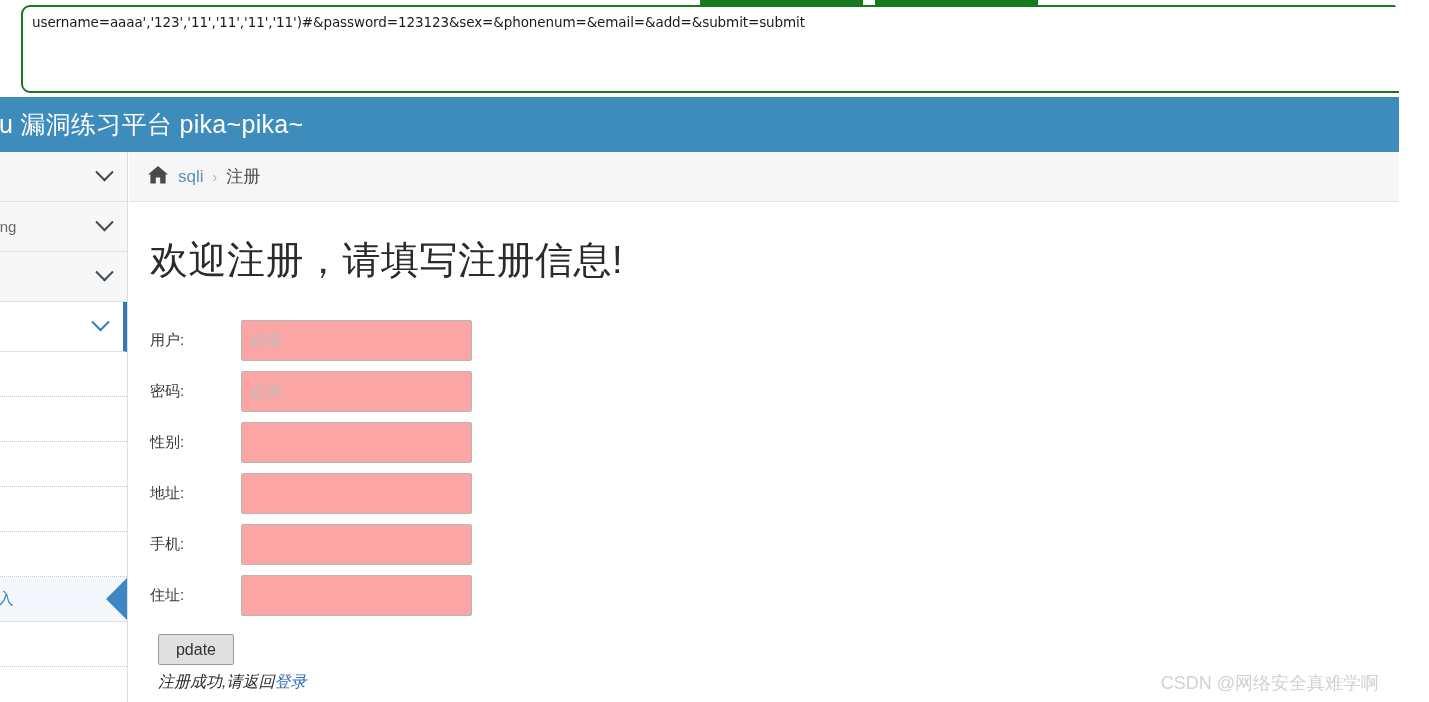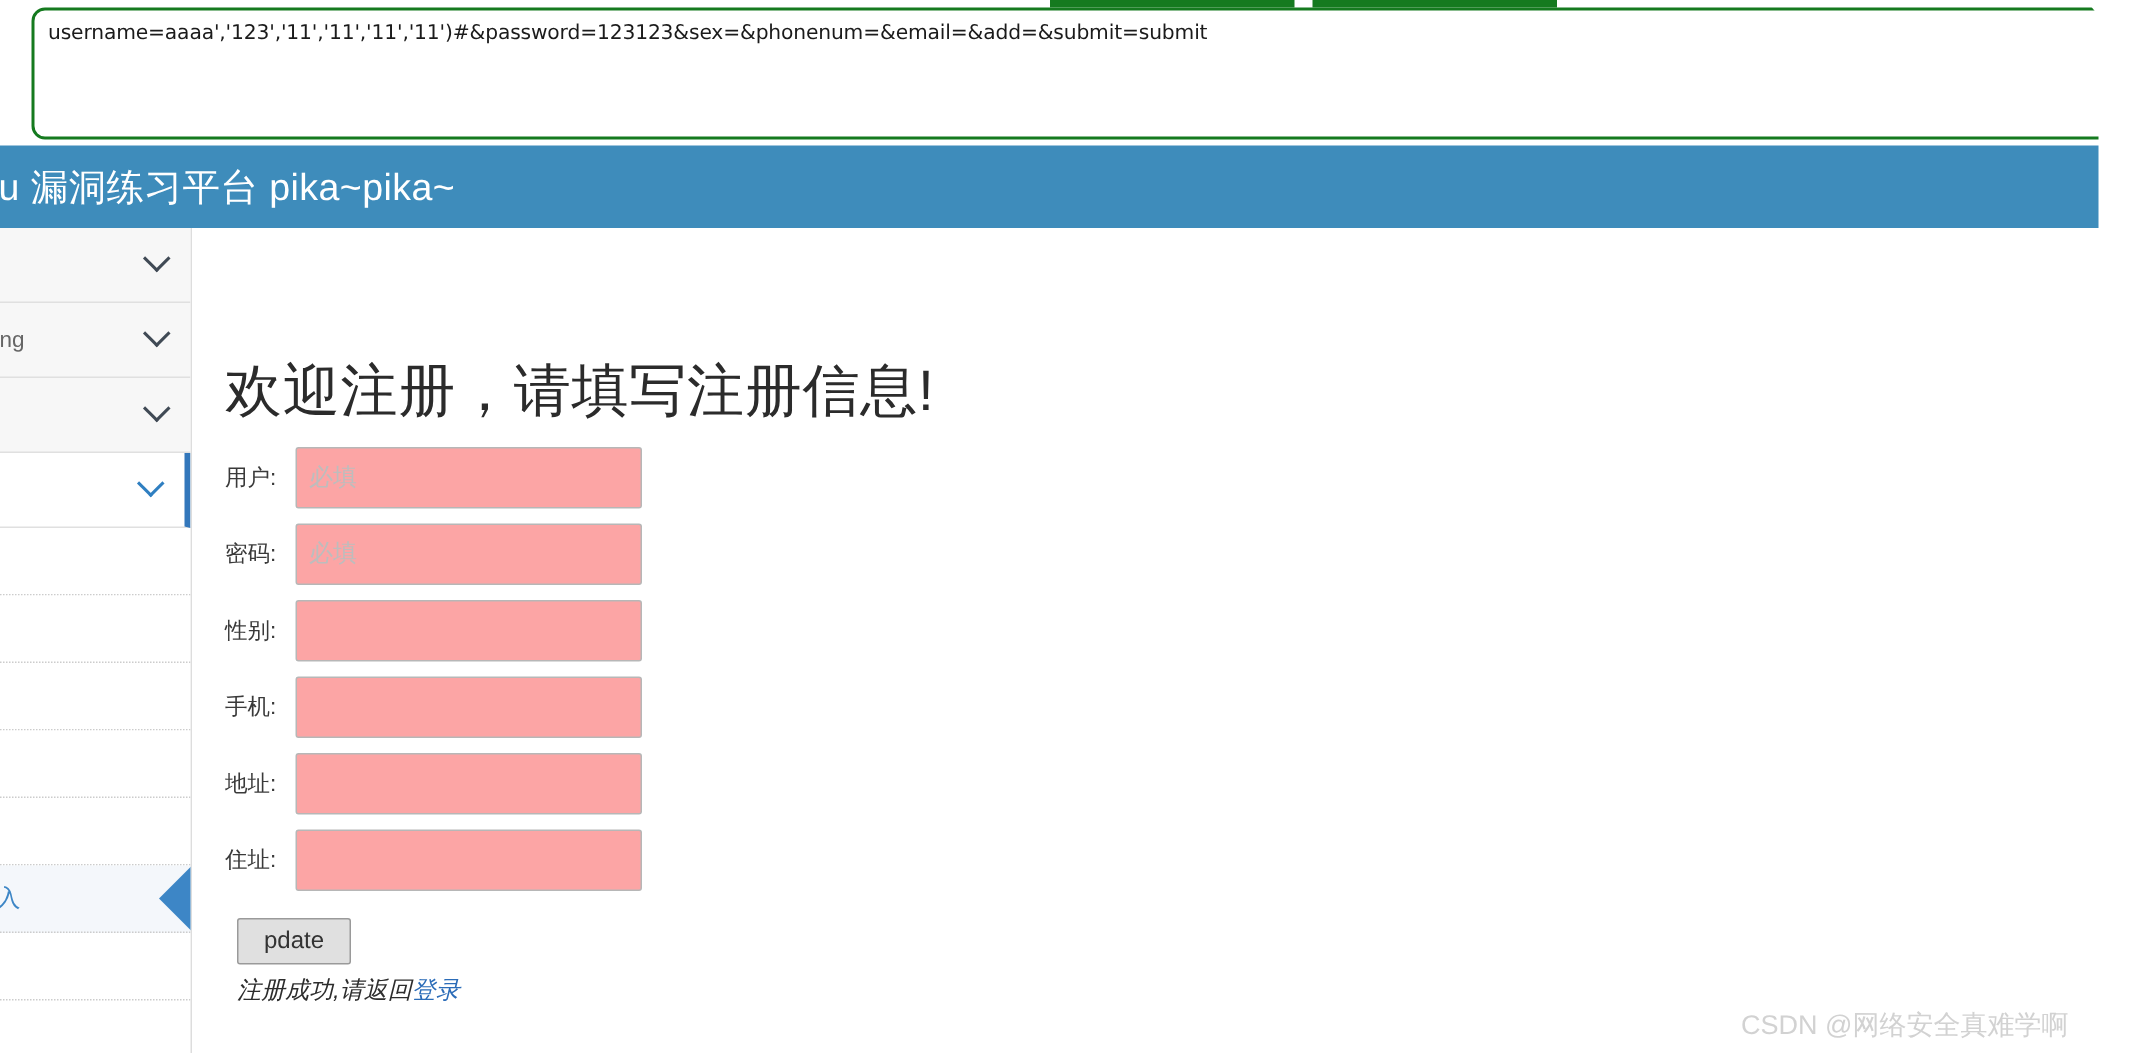--- a/index.html
+++ b/index.html
@@ -186,29 +186,30 @@
     top: 51px;
     width: 1300px;
     height: 499px;
     background: #ffffff;
     padding: 32px 0 0 21px;
   }
   .page-title {
     font-size: 38px;
     font-weight: 400;
     color: #2b2b2b;
-    margin: 0 0 12px 0;
+    margin: 0 0 34px 0;
     letter-spacing: 0.5px;
     white-space: nowrap;
   }
 
   .frow {
     display: flex;
     align-items: center;
     margin-bottom: 10px;
+    gap: 44px;
   }
   .flabel {
     font-size: 15px;
     color: #3a3a3a;
     width: 47px;
     text-align: left;
     white-space: nowrap;
   }
   .finput {
     width: 231px;
@@ -318,50 +319,60 @@
       </div>
       <div class="side-item active">
         <span class="ilabel">pdate"注入</span>
         <span class="pointer"></span>
       </div>
       <div class="side-item">
         
       </div>
     </div>
 
+    <div class="crumb-bar">
+      <span class="home-ico">
+        <svg width="22" height="20" viewBox="0 0 22 20" aria-hidden="true">
+          <path d="M11 1 L21 9.5 L18.6 9.5 L18.6 18.5 L13.2 18.5 L13.2 12.5 L8.8 12.5 L8.8 18.5 L3.4 18.5 L3.4 9.5 L1 9.5 Z" fill="#4a4a4a"></path>
+        </svg>
+      </span>
+      <a class="crumb-link" href="#">sqli</a>
+      <span class="crumb-sep">›</span>
+      <span class="crumb-cur">注册</span>
+    </div>
 
     <div class="main">
       <h1 class="page-title">欢迎注册，请填写注册信息!</h1>
 
       <div class="frow">
         <span class="flabel">用户:</span>
         <input class="finput" type="text" placeholder="必填" style="">
       </div>
 
       <div class="frow">
         <span class="flabel">密码:</span>
         <input class="finput" type="text" placeholder="必填" style="">
       </div>
 
       <div class="frow">
         <span class="flabel">性别:</span>
         <input class="finput" type="text" placeholder="" style="">
       </div>
 
       <div class="frow">
+        <span class="flabel">地址:</span>
+        <input class="finput" type="text" placeholder="" style="">
+      </div>
+
+      <div class="frow">
         <span class="flabel">手机:</span>
         <input class="finput" type="text" placeholder="" style="">
       </div>
 
       <div class="frow">
-        <span class="flabel">地址:</span>
-        <input class="finput" type="text" placeholder="" style="">
-      </div>
-
-      <div class="frow">
         <span class="flabel">住址:</span>
         <input class="finput" type="text" placeholder="" style="">
       </div>
 
       <div class="submit-row">
         <button class="submit-btn">pdate</button>
       </div>
 
       <div class="status-msg">
         <span>注册成功,请返回</span><a href="#">登录</a>

